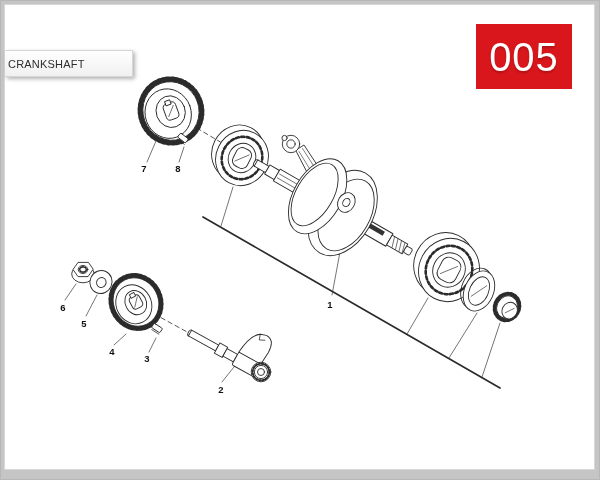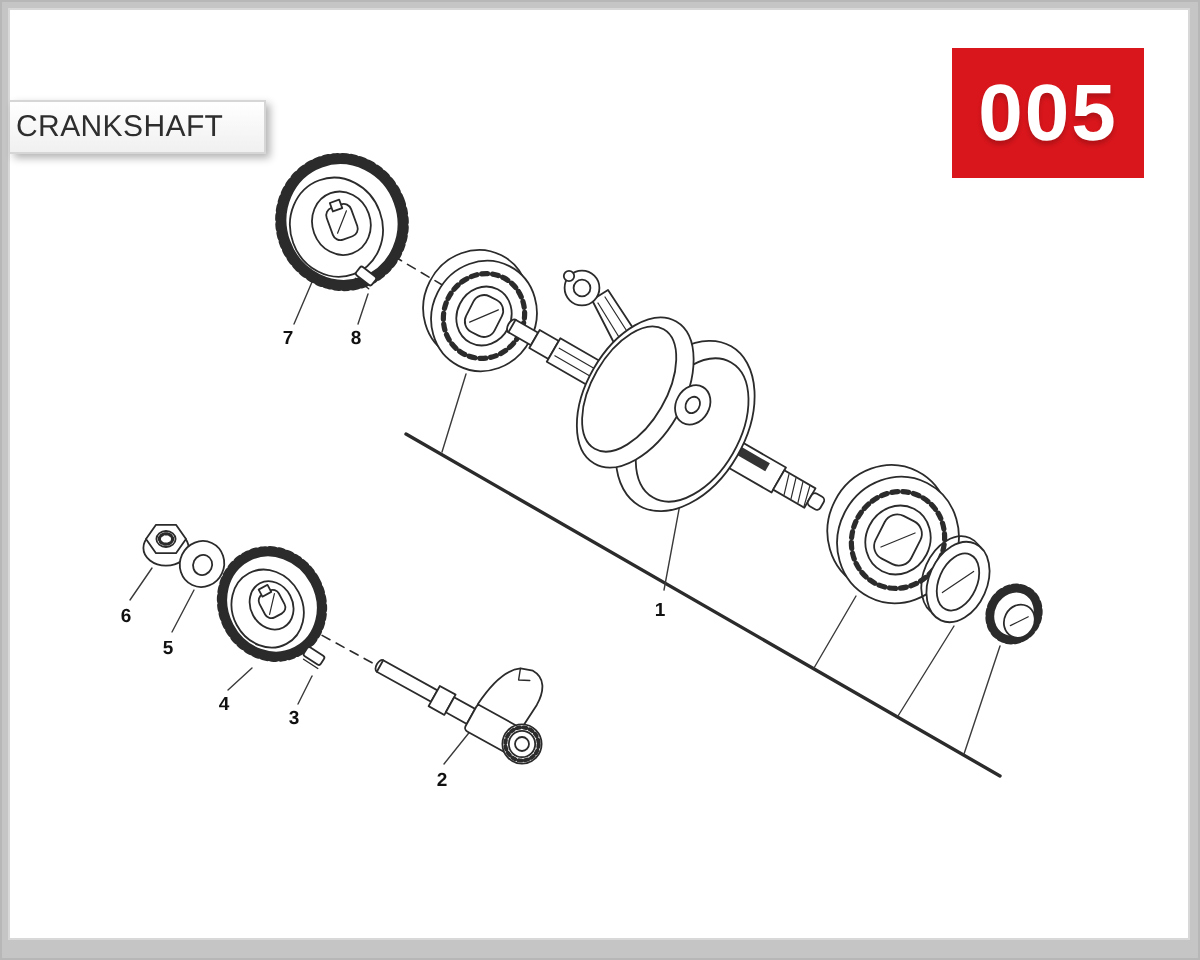--- a/index.html
+++ b/index.html
@@ -18,30 +18,30 @@
   }
   .diagram-svg{position:absolute;left:0;top:0;}
   .title-box{
     position:absolute;left:5px;top:50px;width:128px;height:27px;
     background:linear-gradient(#ffffff,#f0f0f0);
     border:1px solid #d6d6d6;border-left:none;box-sizing:border-box;
     box-shadow:2px 2px 4px rgba(0,0,0,0.30);
     display:flex;align-items:center;
   }
   .title-box span{
-    font-size:15px;color:#2e2e2e;letter-spacing:0.2px;padding-left:3px;
+    font-size:11px;color:#2e2e2e;letter-spacing:0.2px;padding-left:3px;
     white-space:nowrap;
   }
   .page-badge{
     position:absolute;left:476px;top:24px;width:96px;height:65px;
     background:#d8161c;
     display:flex;align-items:center;justify-content:center;
   }
   .page-badge span{
-    color:#ffffff;font-size:40px;font-weight:bold;letter-spacing:1px;
+    color:#ffffff;font-size:40px;font-weight:normal;letter-spacing:1px;
     text-shadow:0 2px 2px rgba(0,0,0,0.18);
     line-height:1;
   }
   text.callout{font-family:"Liberation Sans",sans-serif;font-size:9.5px;font-weight:bold;fill:#111;}
 </style>
 </head>
 <body>
 
 <div class="page"></div>
 

